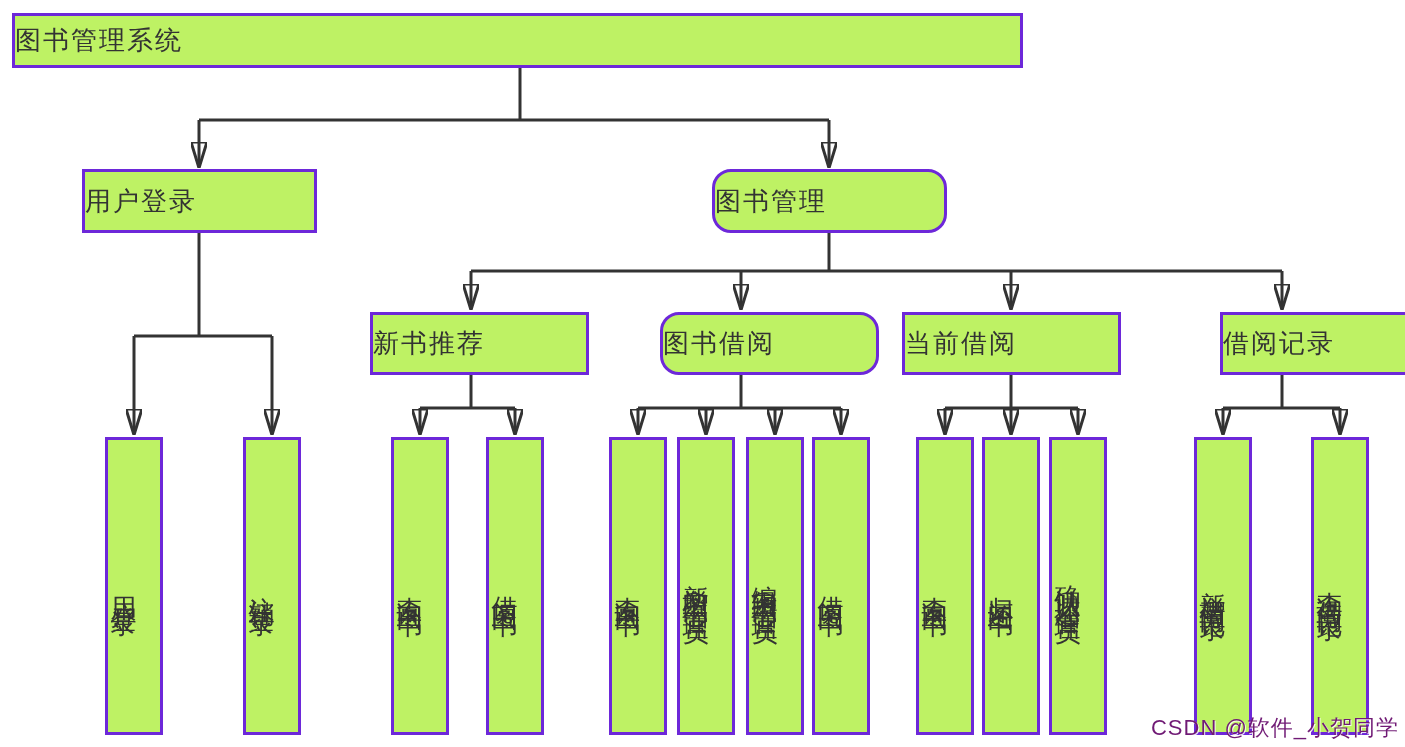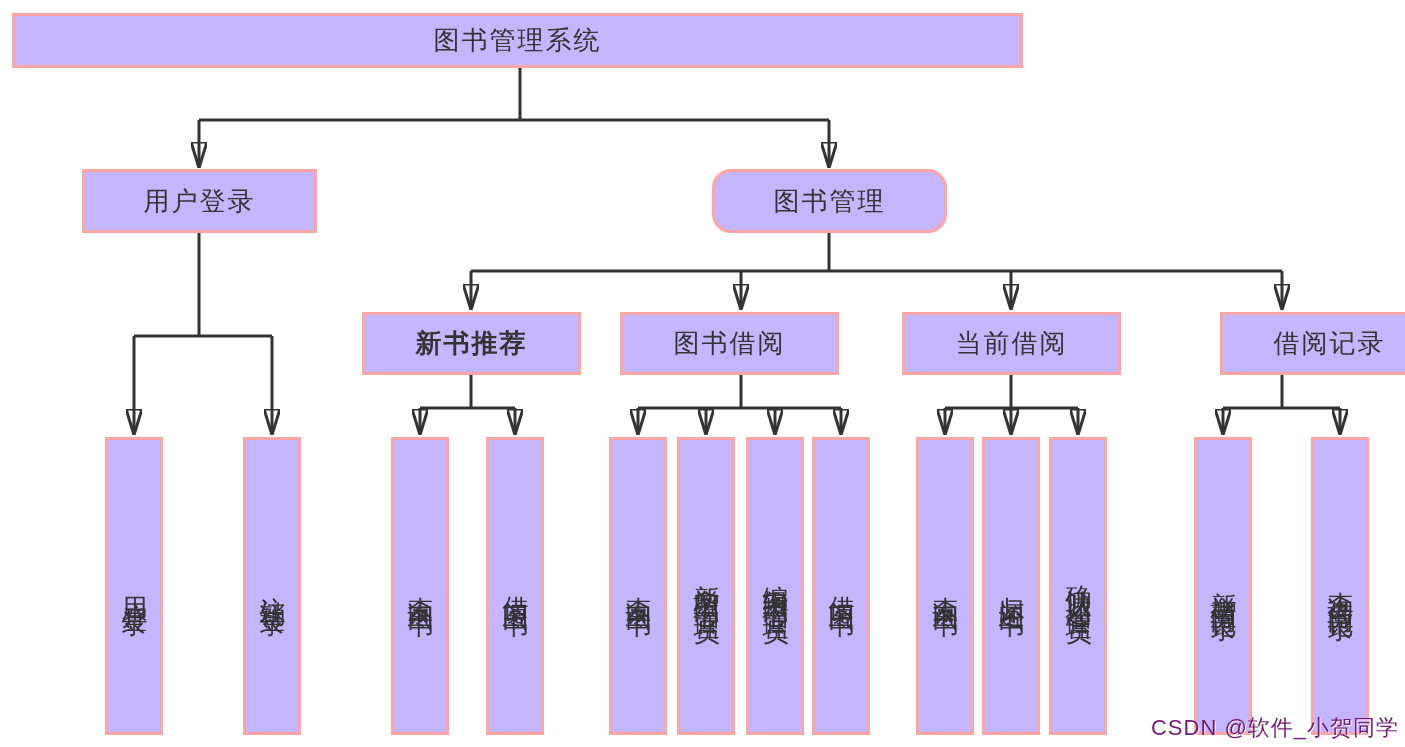--- a/index.html
+++ b/index.html
@@ -3,29 +3,29 @@
 <meta charset="utf-8">
 <style>
   html,body{margin:0;padding:0;background:#fff;}
   .canvas{
     position:relative;width:1405px;height:747px;background:#fff;overflow:hidden;
     font-family:"Liberation Sans","DejaVu Sans",sans-serif;
   }
   .wires{position:absolute;left:0;top:0;width:1405px;height:747px;pointer-events:none;}
   .wires path{stroke:#333333;stroke-width:3;fill:none;}
   .box{
-    position:absolute;box-sizing:border-box;border:3px solid #fca5a5;background:#c4b5fd;
-    display:flex;align-items:center;justify-content:center;color:#333333;
+    position:absolute;box-sizing:border-box;border:3px solid #6d28d9;background:#bef264;
+    display:flex;align-items:center;color:#333333;
   }
   .hlabel{font-size:26px;letter-spacing:2px;white-space:nowrap;}
   .root{left:12px;top:13px;width:1011px;height:55px;}
   .l2a{left:82px;top:169px;width:235px;height:64px;}
   .l2b{left:712px;top:169px;width:235px;height:64px;border-radius:19px;}
   .l3{top:312px;width:219px;height:63px;}
-  .l3a{left:362px;font-weight:bold;} .l3b{left:620px;} .l3c{left:902px;} .l3d{left:1220px;}
+  .l3a{left:370px;} .l3b{left:660px;border-radius:19px;} .l3c{left:902px;} .l3d{left:1220px;}
   .leaf{top:437px;width:58px;height:298px;}
   .vtext{
     writing-mode:vertical-lr;text-orientation:mixed;
     font-size:26px;letter-spacing:5px;line-height:1.15;white-space:nowrap;
   }
   .lf0{left:105px;} .lf1{left:243px;} .lf2{left:391px;} .lf3{left:486px;}
   .lf4{left:609px;} .lf5{left:677px;} .lf6{left:746px;} .lf7{left:812px;}
   .lf8{left:916px;} .lf9{left:982px;} .lf10{left:1049px;}
   .lf11{left:1194px;} .lf12{left:1311px;}
   .watermark{

